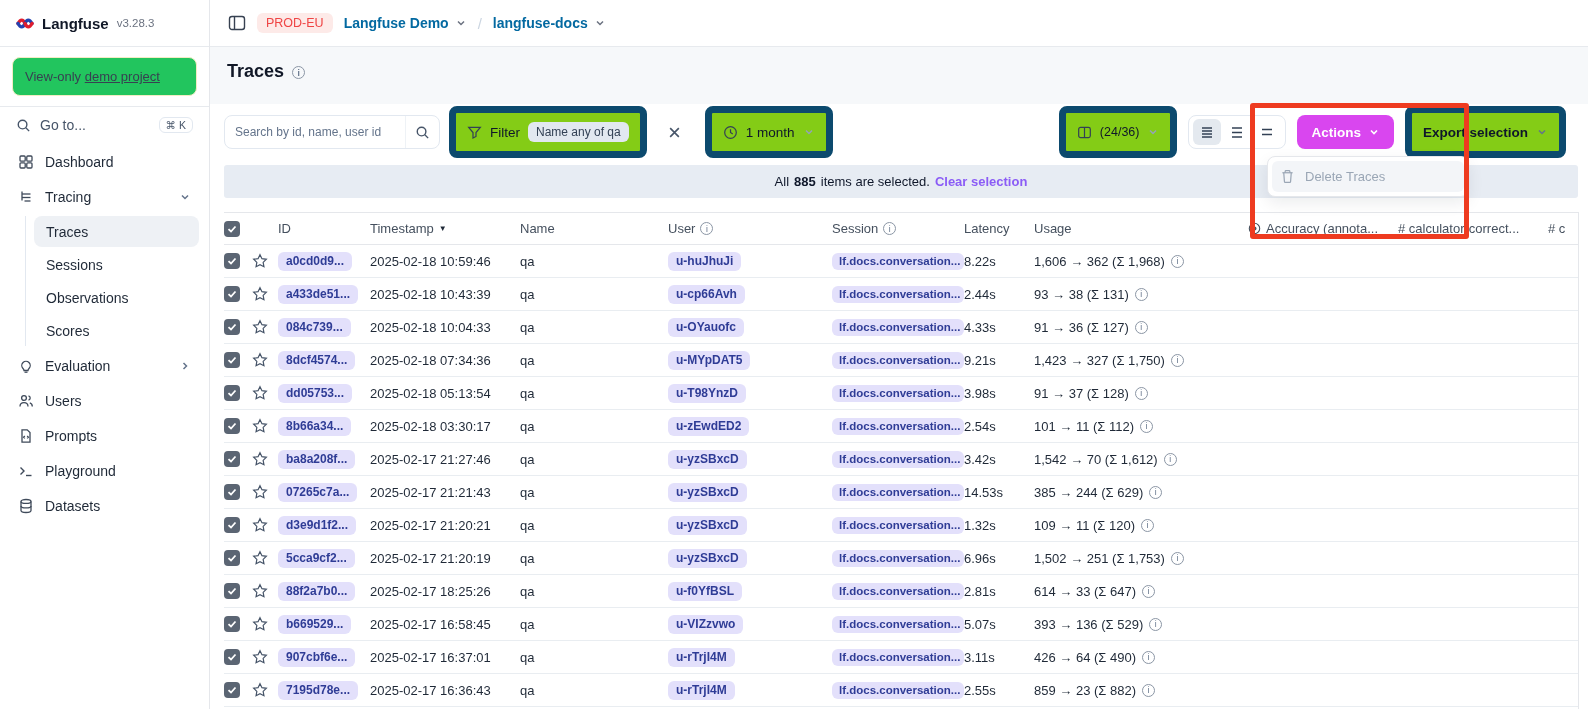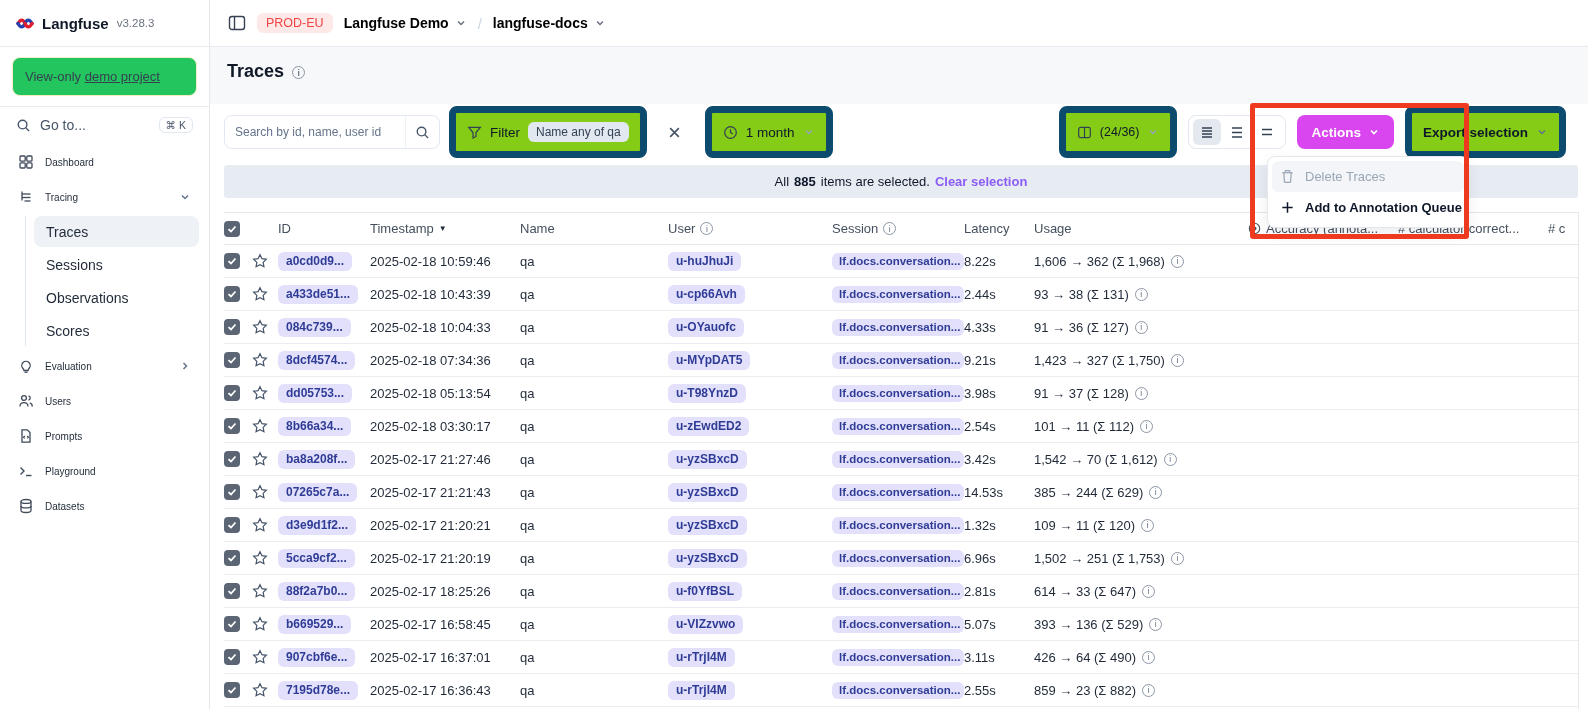--- a/index.html
+++ b/index.html
@@ -11,31 +11,31 @@
   .sidebar { position:absolute; left:0; top:0; width:210px; height:709px; background:#fff; border-right:1px solid #e5e7eb; }
   .logo-row { height:47px; display:flex; align-items:center; gap:8px; padding:0 16px; border-bottom:1px solid #e7eaee; }
   .brand { font-weight:700; font-size:15px; color:#111827; }
   .version { font-size:11.5px; color:#6b7280; }
   .vo-banner { margin:10px 12px; background:#22c55e; border:1px solid #f3ecc4; border-radius:8px; padding:11px 12px; font-size:13px; color:#374151; }
   .vo-banner a { color:#374151; }
   .side-div { border-top:1px solid #e7eaee; margin-top:9px; }
   .goto-row { display:flex; align-items:center; gap:9px; padding:10px 16px 6px 16px; font-size:14px; color:#475569; cursor:pointer; }
   .kbd { margin-left:auto; border:1px solid #e2e8f0; border-radius:6px; padding:1px 6px; font-size:10.5px; color:#475569; background:#fff; }
   .nav { padding:7px 10px; }
-  .nav-item { height:32px; display:flex; align-items:center; gap:11px; padding:0 8px; border-radius:8px; font-size:10px; color:#1f2937; cursor:pointer; margin-bottom:3px; }
+  .nav-item { height:32px; display:flex; align-items:center; gap:11px; padding:0 8px; border-radius:8px; font-size:14px; color:#1f2937; cursor:pointer; margin-bottom:3px; }
   .nav-item .nico { color:#3f4a5a; }
   .nav-item .chev { margin-left:auto; color:#64748b; }
   .sub-wrap { margin:2px 0 4px 15px; border-left:1px solid #e2e8f0; padding-left:8px; }
   .sub-item { height:31px; display:flex; align-items:center; padding:0 12px; border-radius:8px; font-size:14px; color:#1f2937; cursor:pointer; margin-bottom:2px; }
   .sub-item.active { background:#eef1f5; }
 
   
   .topbar { position:absolute; left:210px; top:0; width:1378px; height:47px; background:#fff; border-bottom:1px solid #e7eaee; display:flex; align-items:center; gap:11px; padding:0 18px; }
   .env-badge { background:#fdeae8; color:#ef4444; font-size:12.5px; padding:3px 9px; border-radius:6px; }
-  .crumb { font-size:14px; color:#000000; font-weight:600; display:flex; align-items:center; gap:6px; cursor:pointer; }
+  .crumb { font-size:14px; color:#0369a1; font-weight:600; display:flex; align-items:center; gap:6px; cursor:pointer; }
   .crumb .chev { color:#6b7280; }
   .slash { color:#cbd5e1; font-size:15px; }
 
   
   .main { position:absolute; left:210px; top:47px; width:1378px; height:662px; background:#fff; }
   .title-band { position:absolute; left:0; top:0; width:1378px; height:57px; background:#f6f8fa; }
   .page-title { position:absolute; left:17px; top:14px; font-size:18px; font-weight:700; color:#111827; display:flex; align-items:center; gap:8px; }
 
   .toolbar { position:absolute; left:0; top:68px; width:1378px; height:34px; display:flex; align-items:center; padding:0 22px 0 14px; gap:9px; }
   .search-box { width:216px; height:34px; border:1px solid #e2e8f0; border-radius:8px; background:#fff; display:flex; align-items:center; }
@@ -820,23 +820,15 @@
   <div class="dd-item disabled">
     <span>
         <svg width="15" height="15" viewBox="0 0 16 16" fill="none" stroke="currentColor" stroke-width="1.3">
           <path d="M2.5 4h11"></path>
           <path d="M5.5 4V2.6c0-.5.4-.9.9-.9h3.2c.5 0 .9.4.9.9V4"></path>
           <path d="M4 4l.7 9.2c0 .6.5 1 1 1h4.6c.5 0 1-.4 1-1L12 4"></path>
         </svg>
       </span>
     <span>Delete Traces</span>
   </div>
-  <div class="dd-item normal">
-    <span>
-        <svg width="15" height="15" viewBox="0 0 16 16" fill="none" stroke="currentColor" stroke-width="1.6">
-          <path d="M8 2.5v11M2.5 8h11"></path>
-        </svg>
-      </span>
-    <span>Add to Annotation Queue</span>
-  </div>
 </div>
 
 <div class="annot-rect"></div>
 
 </body></html>

